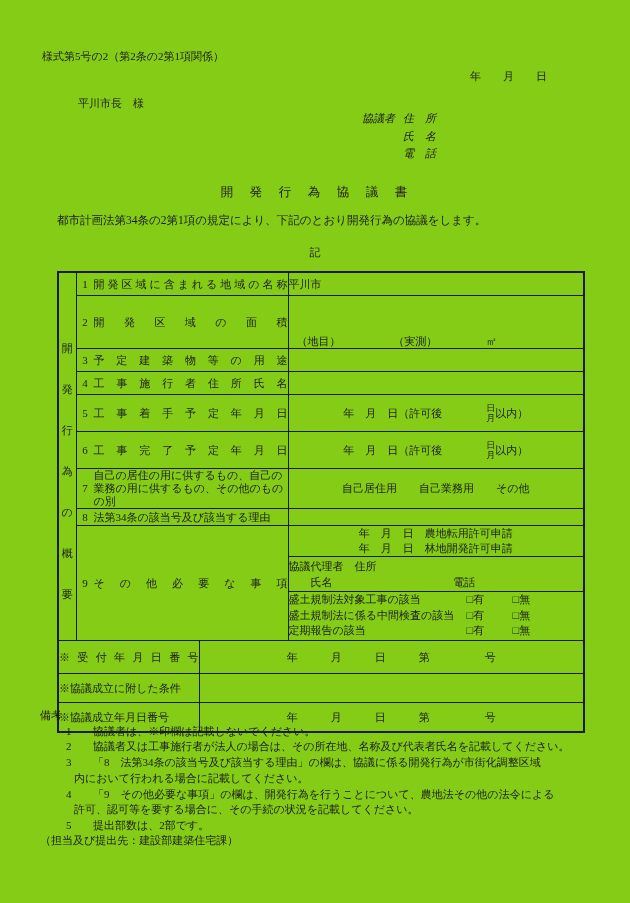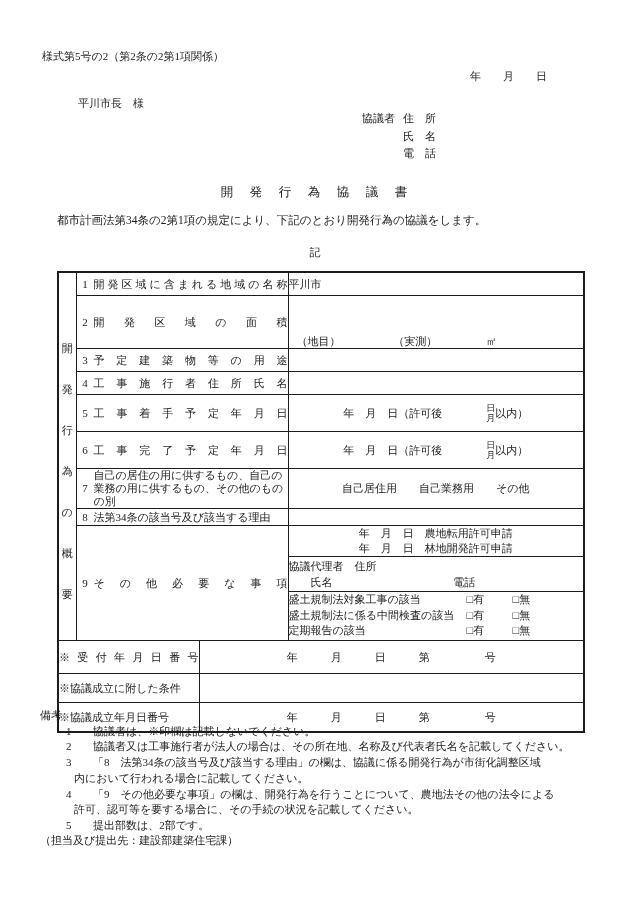--- a/index.html
+++ b/index.html
@@ -1,29 +1,29 @@
 <!DOCTYPE html>
 <html><head>
 <meta charset="utf-8">
 <style>
   html,body { margin:0; padding:0; background:#e8e8e8; }
   .page {
     position:relative; width:630px; height:903px; margin:0 auto;
-    background:#ffffff; overflow:hidden;
+    background:#84cc16; overflow:hidden;
     font-family:"Liberation Serif","DejaVu Serif",serif;
     color:#1c1c1c; font-size:11px; line-height:14px;
   }
   .abs { position:absolute; }
 
   
   .form-code { left:42px; top:49px; }
   .date-line { left:470px; top:69px; }
   .addressee { left:78px; top:96px; }
   .applicant { left:362px; top:110px; line-height:17.5px; }
-  .applicant .row { display:flex; }
+  .applicant .row { display:flex;font-style:italic; }
   .applicant .alabel { margin-right:8px; }
   .applicant .indent { margin-left:41px; }
 
   .title { left:0; width:630px; top:185px; text-align:center; font-size:12.5px; letter-spacing:2px; }
   .intro { left:57px; top:213px; font-size:11.5px; }
   .ki    { left:0; width:630px; top:245px; text-align:center; }
 
   
   .tablewrap { left:57px; top:271px; }
   table.main { border-collapse:collapse; table-layout:fixed; width:526px;

